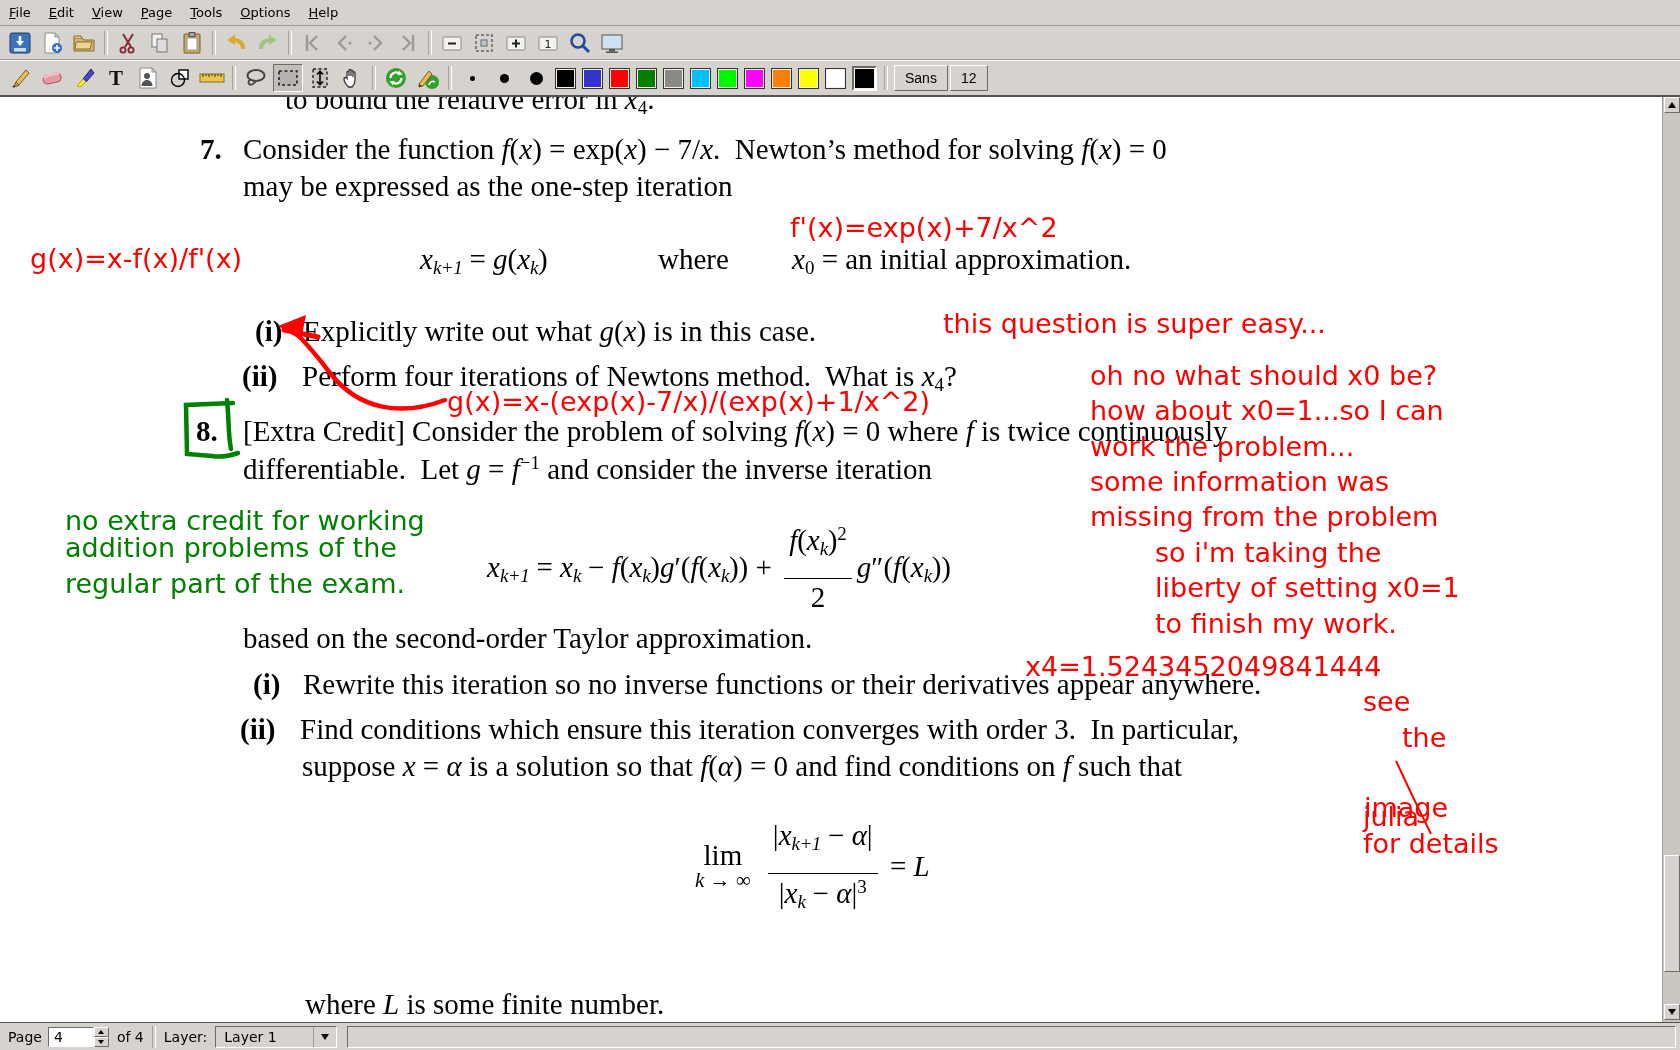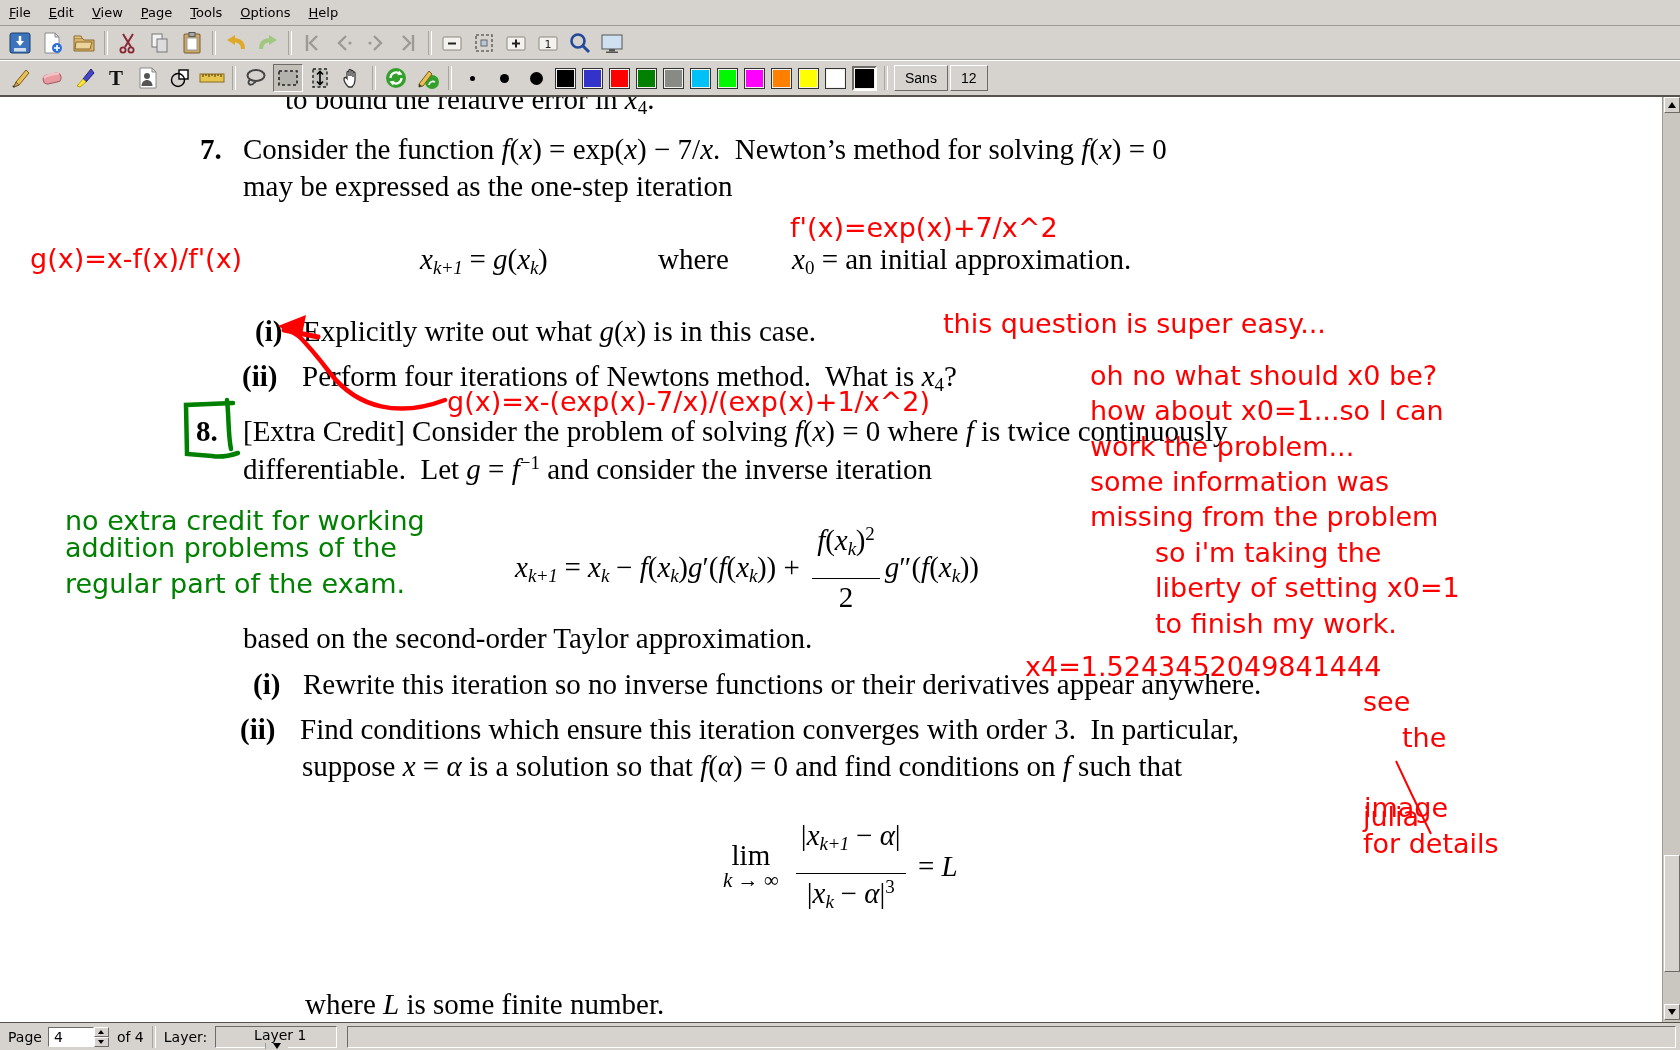--- a/index.html
+++ b/index.html
@@ -29,21 +29,21 @@
            display:flex;align-items:center;justify-content:center;font-size:14px;color:#000;padding:0 10px;margin-left:2px;}
   
   #doc{position:absolute;left:0;top:97px;width:1598px;height:925px;background:#fff;overflow:hidden;}
   #docborder{position:absolute;left:0;top:96px;width:1680px;height:1px;background:#55524c;}
   .dline,.dlabel{position:absolute;font-family:"Liberation Serif",serif;font-size:29px;color:#000;white-space:pre;line-height:1.15;}
   .dlabel{font-weight:bold;}
   .sg-i{font-style:italic;}
   .sg-sub{font-size:19px;font-style:italic;vertical-align:-5px;letter-spacing:-0.5px;}
   .sg-sbr{font-size:19px;vertical-align:-5px;}
   .sg-spr{font-size:19px;vertical-align:10px;}
-  .eqrow{position:absolute;display:flex;align-items:center;font-family:"Liberation Serif",serif;font-size:29px;color:#000;white-space:pre;margin-left:28px;}
+  .eqrow{position:absolute;display:flex;align-items:center;font-family:"Liberation Serif",serif;font-size:29px;color:#000;white-space:pre;}
   .frac{display:inline-flex;flex-direction:column;align-items:center;margin:0 5px;}
   .fnum{display:block;padding:0 5px 18px;border-bottom:1.6px solid #000;white-space:pre;}
   .fden{display:block;padding-top:2px;white-space:pre;}
   .limstack{display:inline-flex;flex-direction:column;align-items:center;margin-right:12px;}
   .limunder{font-size:21px;margin-top:-4px;white-space:pre;}
   .ann-red,.ann-green{position:absolute;font-family:"DejaVu Sans",sans-serif;font-size:27px;white-space:pre;}
   .ann-red{color:#ff0000;}
   .ann-green{color:#008000;}
   #strokes{position:absolute;left:0;top:0;pointer-events:none;}
   
@@ -60,21 +60,21 @@
              display:flex;align-items:center;font-size:14px;color:#000;box-sizing:border-box;}
   .sunken{background:#fff;border:1px solid #6e6b66;border-bottom-color:#fff;border-right-color:#fff;box-sizing:border-box;}
   #pagespin{width:46px;height:20px;margin-left:6px;display:flex;align-items:center;padding-left:5px;font-size:14px;}
   #spinarrows{width:15px;height:20px;display:flex;flex-direction:column;}
   .spb{flex:1;background:#d6d3ce;border:1px solid #fff;border-right-color:#6e6b66;border-bottom-color:#6e6b66;
        display:flex;align-items:center;justify-content:center;box-sizing:border-box;}
   .spb .t{width:0;height:0;border-left:3px solid transparent;border-right:3px solid transparent;}
   .spb .up{border-bottom:4px solid #000;}
   .spb .dn{border-top:4px solid #000;}
   #layercombo{width:122px;height:22px;margin-left:8px;background:#d6d3ce;border:1px solid #6e6b66;border-bottom-color:#fff;border-right-color:#fff;
-              display:flex;align-items:center;box-sizing:border-box;flex-direction:column;}
+              display:flex;align-items:center;box-sizing:border-box;}
   #layercombo .lbl{flex:1;padding-left:8px;font-size:14px;}
   #layercombo .dd{width:22px;height:100%;background:#d6d3ce;border-left:1px solid #9c9a94;display:flex;align-items:center;justify-content:center;}
   #statuspanel{flex:1;height:22px;margin:0 4px 0 10px;}
   .slabel{margin-left:8px;}
   .ssep{width:2px;height:22px;margin-left:8px;border-left:1px solid #a8a59e;border-right:1px solid #fff;}
 </style>
 </head>
 <body>
 
 <div id="menubar">

